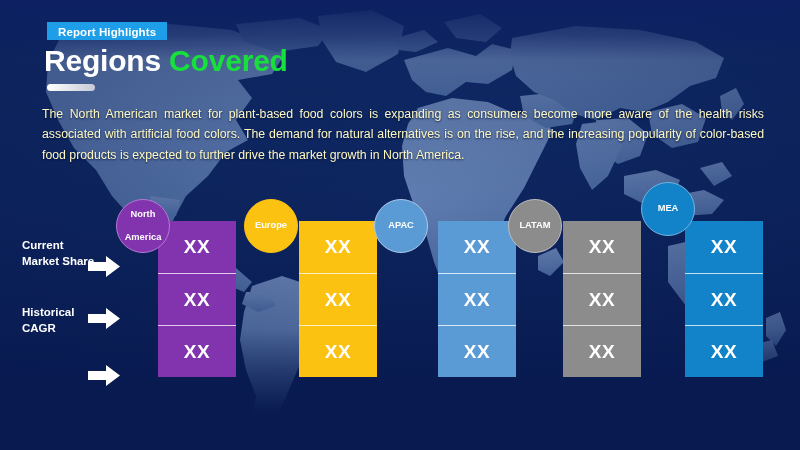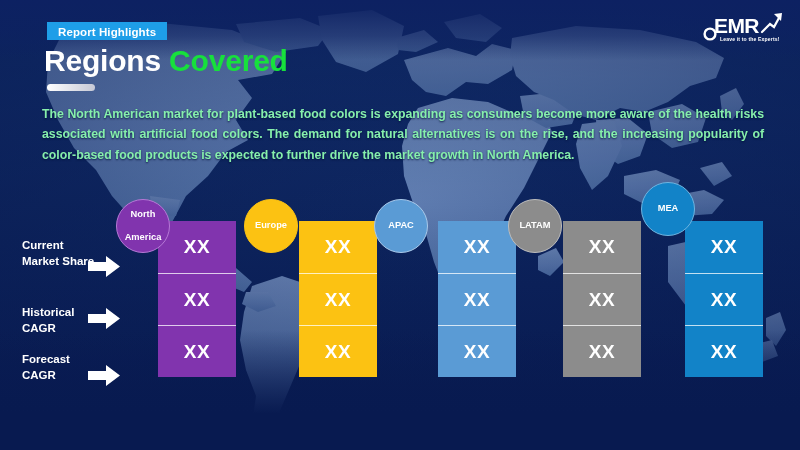--- a/index.html
+++ b/index.html
@@ -50,21 +50,21 @@
     background:linear-gradient(to right,#ffffff,#c6c9d6);
   }
 
   
   .logo{position:absolute;right:14px;top:6px;z-index:7;width:86px;height:40px;}
   .logo svg{display:block;}
 
   
   .intro{
     position:absolute;left:42px;top:104px;width:722px;z-index:6;
-    color:#86efac;font-size:12.3px;font-weight:bold;line-height:20.3px;
+    color:#fef9c3;font-size:12.3px;font-weight:normal;line-height:20.3px;
     text-align:justify;
     text-shadow:0 1px 2px rgba(4,16,56,.85);
   }
 
   
   .rowlabels{position:absolute;left:0;top:0;width:680px;height:450px;z-index:6;padding-left:12px;}
   .rowlabel{
     position:absolute;color:#ffffff;font-size:11.5px;font-weight:bold;
     line-height:15.5px;width:78px;
   }
@@ -179,38 +179,26 @@
   <div class="top-fade"></div>
   <div class="vignette"></div>
   <div class="bottom-fade"></div>
 
   <div class="badge">Report Highlights</div>
 
   <div class="title"><span>Regions </span><span class="hl">Covered</span></div>
 
   <div class="title-underline"></div>
 
-  <div class="logo">
-    <svg width="86" height="40" viewBox="0 0 86 40" aria-hidden="true">
-      <circle cx="10" cy="28" r="5.4" fill="none" stroke="#ffffff" stroke-width="2.4"></circle>
-      <g>
-        <path d="M62 26 L70 18 L74 21 L80 10" fill="none" stroke="#ffffff" stroke-width="2.2" stroke-linecap="round"></path>
-        <path d="M74 8 L82 7 L81 15 Z" fill="#ffffff"></path>
-      </g>
-      <text x="14" y="27" font-family="Liberation Sans, sans-serif" font-size="21" font-weight="bold" fill="#ffffff" letter-spacing="-0.6">EMR</text>
-      <text x="20" y="35" font-family="Liberation Sans, sans-serif" font-size="5.1" font-weight="bold" fill="#ffffff" letter-spacing="0.15">Leave it to the Experts!</text>
-    </svg>
-  </div>
 
   <div class="intro">The North American market for plant-based food colors is expanding as consumers become more aware of the health risks associated with artificial food colors. The demand for natural alternatives is on the rise, and the increasing popularity of color-based food products is expected to further drive the market growth in North America.</div>
 
   <div class="rowlabels">
     <div class="rowlabel r1">Current Market Share</div>
     <div class="rowlabel r2">Historical CAGR</div>
-    <div class="rowlabel r3">Forecast CAGR</div>
 
     <div class="arrow a1">
       <svg width="32" height="21" viewBox="0 0 32 21">
           <path d="M0 6 H18 V0 L32 10.5 L18 21 V15 H0 Z" fill="#ffffff"></path>
         </svg>
     </div>
     <div class="arrow a2">
       <svg width="32" height="21" viewBox="0 0 32 21">
           <path d="M0 6 H18 V0 L32 10.5 L18 21 V15 H0 Z" fill="#ffffff"></path>
         </svg>

